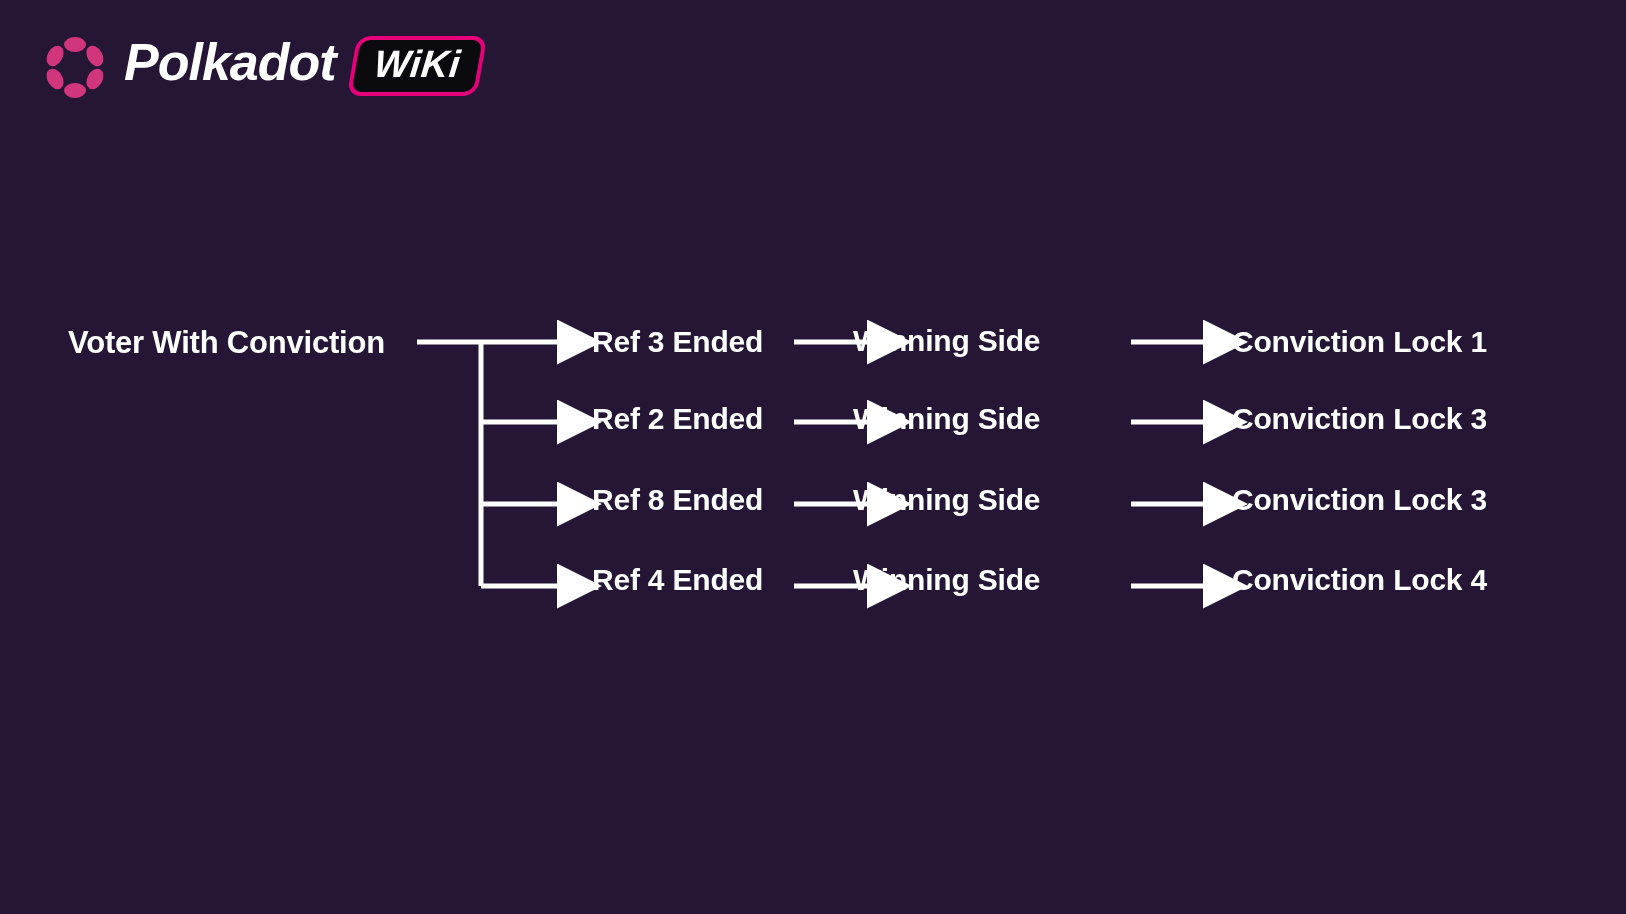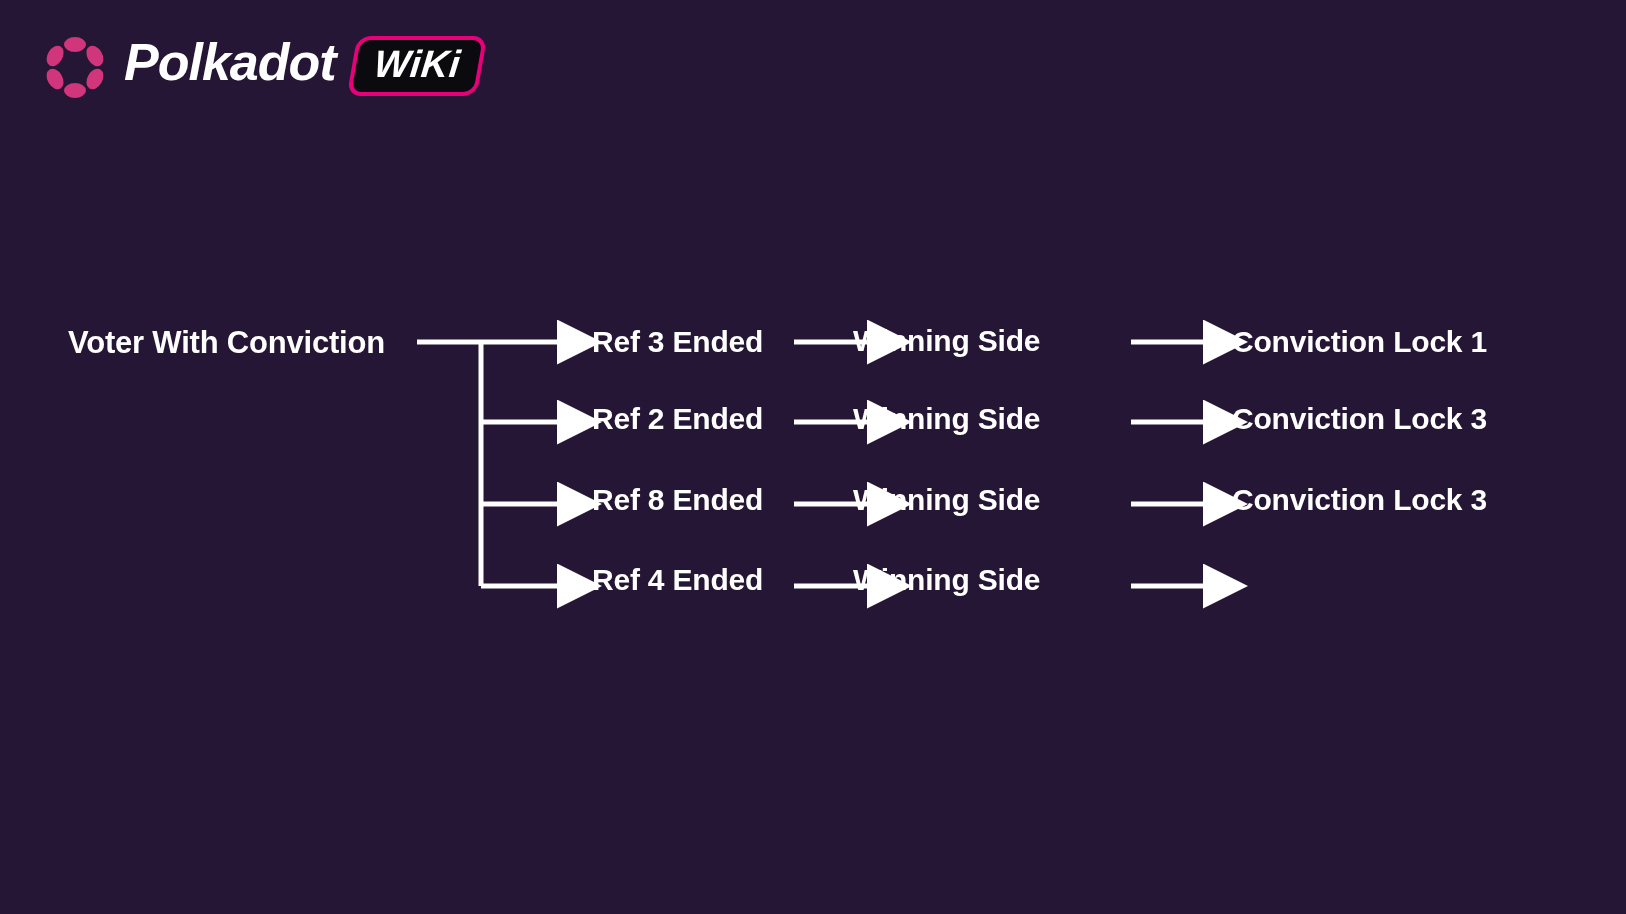--- a/index.html
+++ b/index.html
@@ -175,14 +175,15 @@
   <div class="node col-ref" style="top:419px;text-align:right;">Ref 2 Ended</div>
   <div class="node col-win" style="top:419px;">Winning Side</div>
   <div class="node col-lock" style="top:419px;">Conviction Lock 3</div>
 
   <div class="node col-ref" style="top:500px;">Ref 8 Ended</div>
   <div class="node col-win" style="top:500px;">Winning Side</div>
   <div class="node col-lock" style="top:500px;">Conviction Lock 3</div>
 
   <div class="node col-ref" style="top:580px;">Ref 4 Ended</div>
   <div class="node col-win" style="top:580px;">Winning Side</div>
+  <div class="node col-lock" style="top:580px;">Conviction Lock 4</div>
 
 </div>
 
 </body></html>

